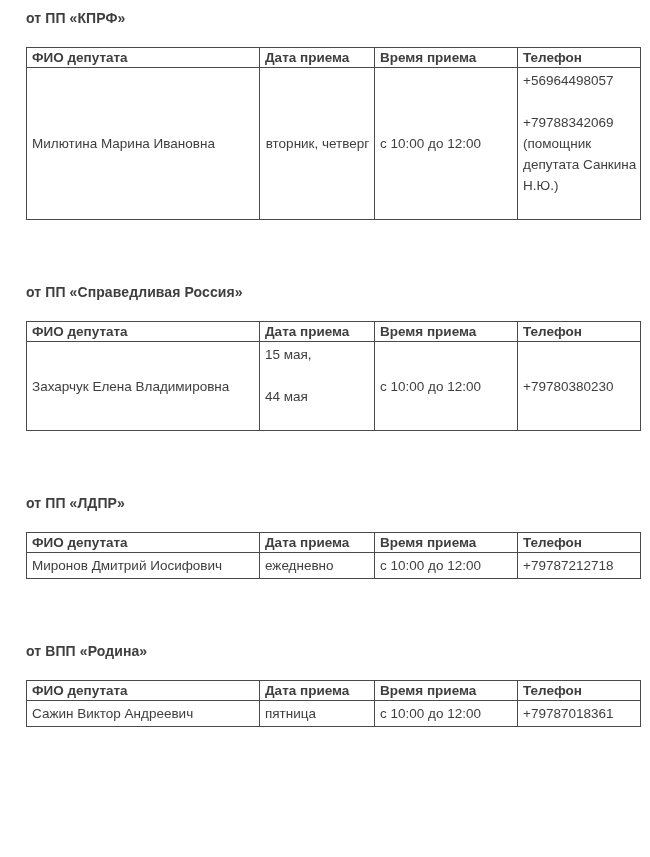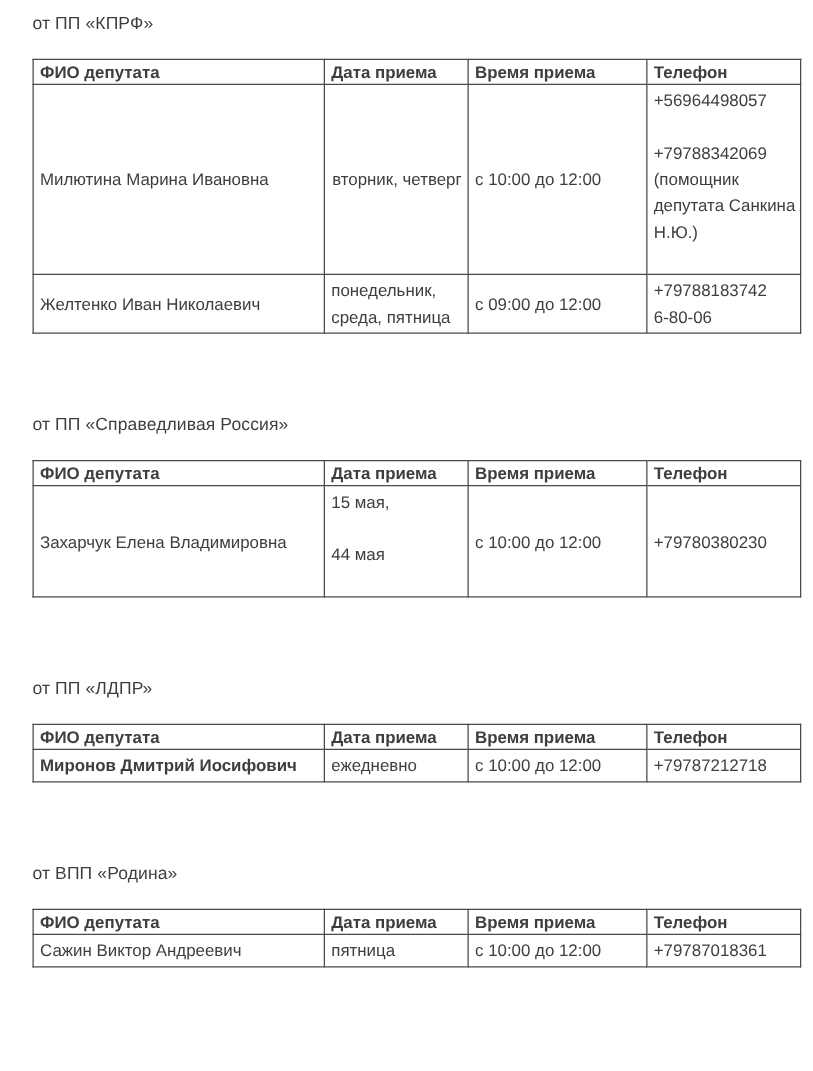--- a/index.html
+++ b/index.html
@@ -9,21 +9,21 @@
     min-height: 857px;
     background: #ffffff;
     color: #3e3e3e;
     font-family: "Liberation Sans", "DejaVu Sans", sans-serif;
     font-size: 13.5px;
     padding: 10px 10px 20px 26px;
   }
   .section { margin: 0; }
   .section-title {
     font-size: 14px;
-    font-weight: 400;
+    font-weight: 700;
     margin: 0 0 21px 0;
     letter-spacing: 0.1px;
   }
   table.schedule {
     border-collapse: collapse;
     table-layout: fixed;
     width: 614px;
     margin: 0 0 64px 0;
   }
   .section:last-child table.schedule { margin-bottom: 0; }
@@ -80,36 +80,20 @@
             <td style="border-color: rgb(74, 74, 74);">
               <div class="line">+56964498057</div>
               <div class="line"></div>
               <div class="line">+79788342069</div>
               <div class="line">(помощник</div>
               <div class="line">депутата Санкина</div>
               <div class="line">Н.Ю.)</div>
               <div class="line"></div>
             </td>
           </tr>
-          <tr>
-            <td style="border-color: rgb(74, 74, 74);">
-              <div class="line">Желтенко Иван Николаевич</div>
-            </td>
-            <td style="border-color: rgb(74, 74, 74);">
-              <div class="line">понедельник,</div>
-              <div class="line">среда, пятница</div>
-            </td>
-            <td style="border-color: rgb(74, 74, 74);">
-              <div class="line">с 09:00 до 12:00</div>
-            </td>
-            <td style="border-color: rgb(74, 74, 74);">
-              <div class="line">+79788183742</div>
-              <div class="line">6-80-06</div>
-            </td>
-          </tr>
         </tbody>
     </table>
   </section>
 
   <section class="section">
     <h3 class="section-title">от ПП «Справедливая Россия»</h3>
     <table class="schedule">
       <colgroup>
         <col class="c1">
           <col class="c2">
@@ -158,21 +142,21 @@
       <thead>
         <tr>
           <th style="border-color: rgb(74, 74, 74);">ФИО депутата</th>
           <th style="border-color: rgb(74, 74, 74);">Дата приема</th>
           <th style="border-color: rgb(74, 74, 74);">Время приема</th>
           <th style="border-color: rgb(74, 74, 74);">Телефон</th>
         </tr>
       </thead>
       <tbody>
           <tr>
-            <td style="border-color: rgb(74, 74, 74); font-weight: bold;">
+            <td style="border-color: rgb(74, 74, 74);">
               <div class="line">Миронов Дмитрий Иосифович</div>
             </td>
             <td style="border-color: rgb(74, 74, 74);">
               <div class="line">ежедневно</div>
             </td>
             <td style="border-color: rgb(74, 74, 74);">
               <div class="line">с 10:00 до 12:00</div>
             </td>
             <td style="border-color: rgb(74, 74, 74);">
               <div class="line">+79787212718</div>

